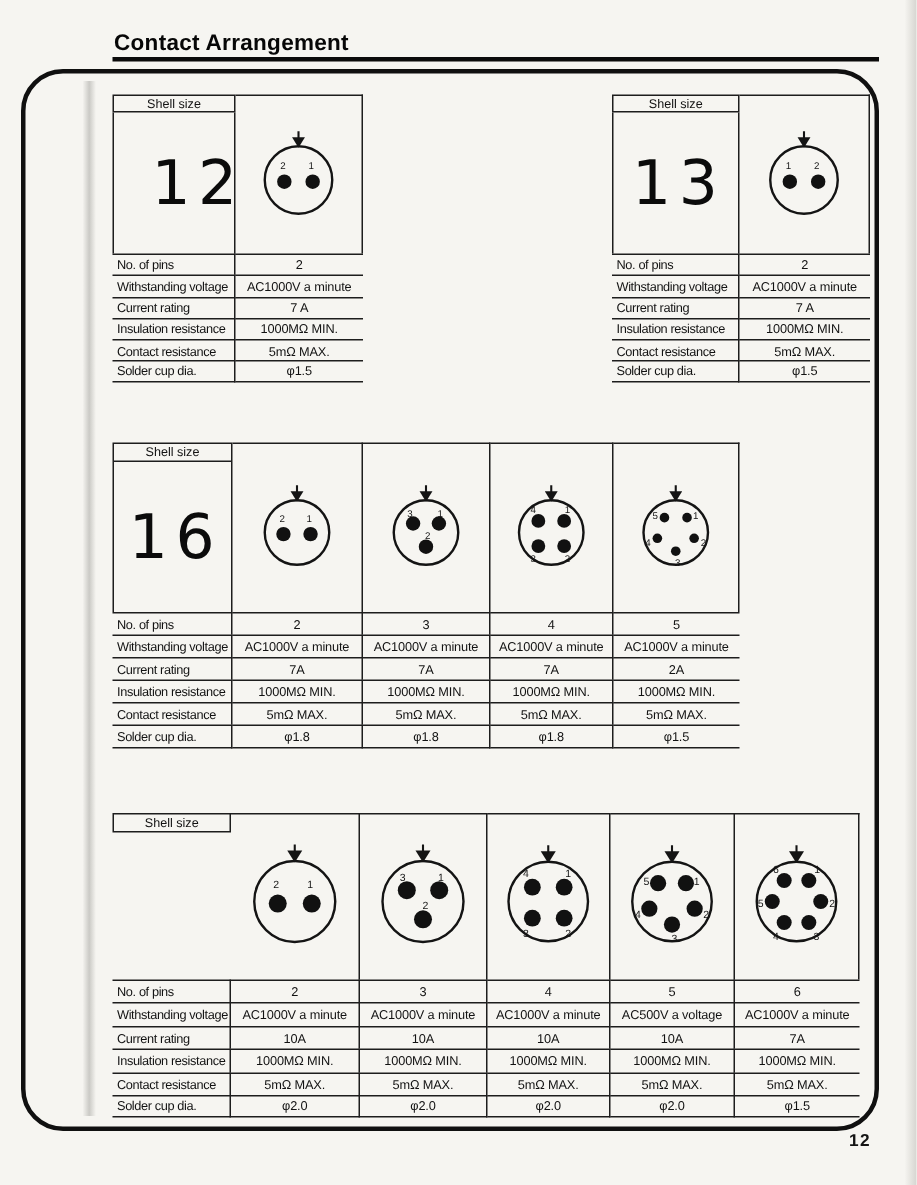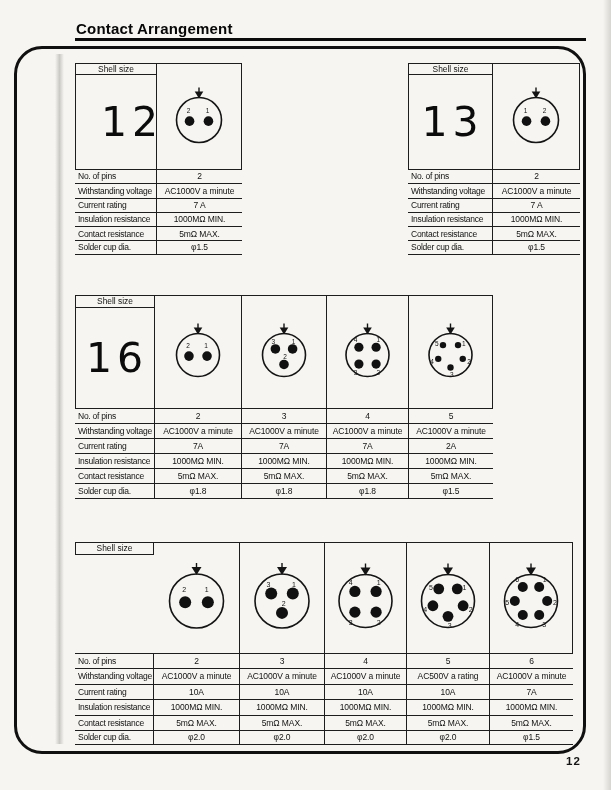--- a/index.html
+++ b/index.html
@@ -265,21 +265,21 @@
         <div class="c rl" style="grid-area: 3 / 1;">No. of pins</div>
         <div class="c rv" style="grid-area: 3 / 2;">2</div>
         <div class="c rv" style="grid-area: 3 / 3;">3</div>
         <div class="c rv" style="grid-area: 3 / 4;">4</div>
         <div class="c rv" style="grid-area: 3 / 5;">5</div>
         <div class="c rv edge" style="grid-area: 3 / 6;">6</div>
         <div class="c rl" style="grid-area: 4 / 1;">Withstanding voltage</div>
         <div class="c rv" style="grid-area: 4 / 2;">AC1000V a minute</div>
         <div class="c rv" style="grid-area: 4 / 3;">AC1000V a minute</div>
         <div class="c rv" style="grid-area: 4 / 4;">AC1000V a minute</div>
-        <div class="c rv" style="grid-area: 4 / 5;">AC500V a rating</div>
+        <div class="c rv" style="grid-area: 4 / 5;">AC500V a voltage</div>
         <div class="c rv edge" style="grid-area: 4 / 6;">AC1000V a minute</div>
         <div class="c rl" style="grid-area: 5 / 1;">Current rating</div>
         <div class="c rv" style="grid-area: 5 / 2;">10A</div>
         <div class="c rv" style="grid-area: 5 / 3;">10A</div>
         <div class="c rv" style="grid-area: 5 / 4;">10A</div>
         <div class="c rv" style="grid-area: 5 / 5;">10A</div>
         <div class="c rv edge" style="grid-area: 5 / 6;">7A</div>
         <div class="c rl" style="grid-area: 6 / 1;">Insulation resistance</div>
         <div class="c rv" style="grid-area: 6 / 2;">1000MΩ MIN.</div>
         <div class="c rv" style="grid-area: 6 / 3;">1000MΩ MIN.</div>

